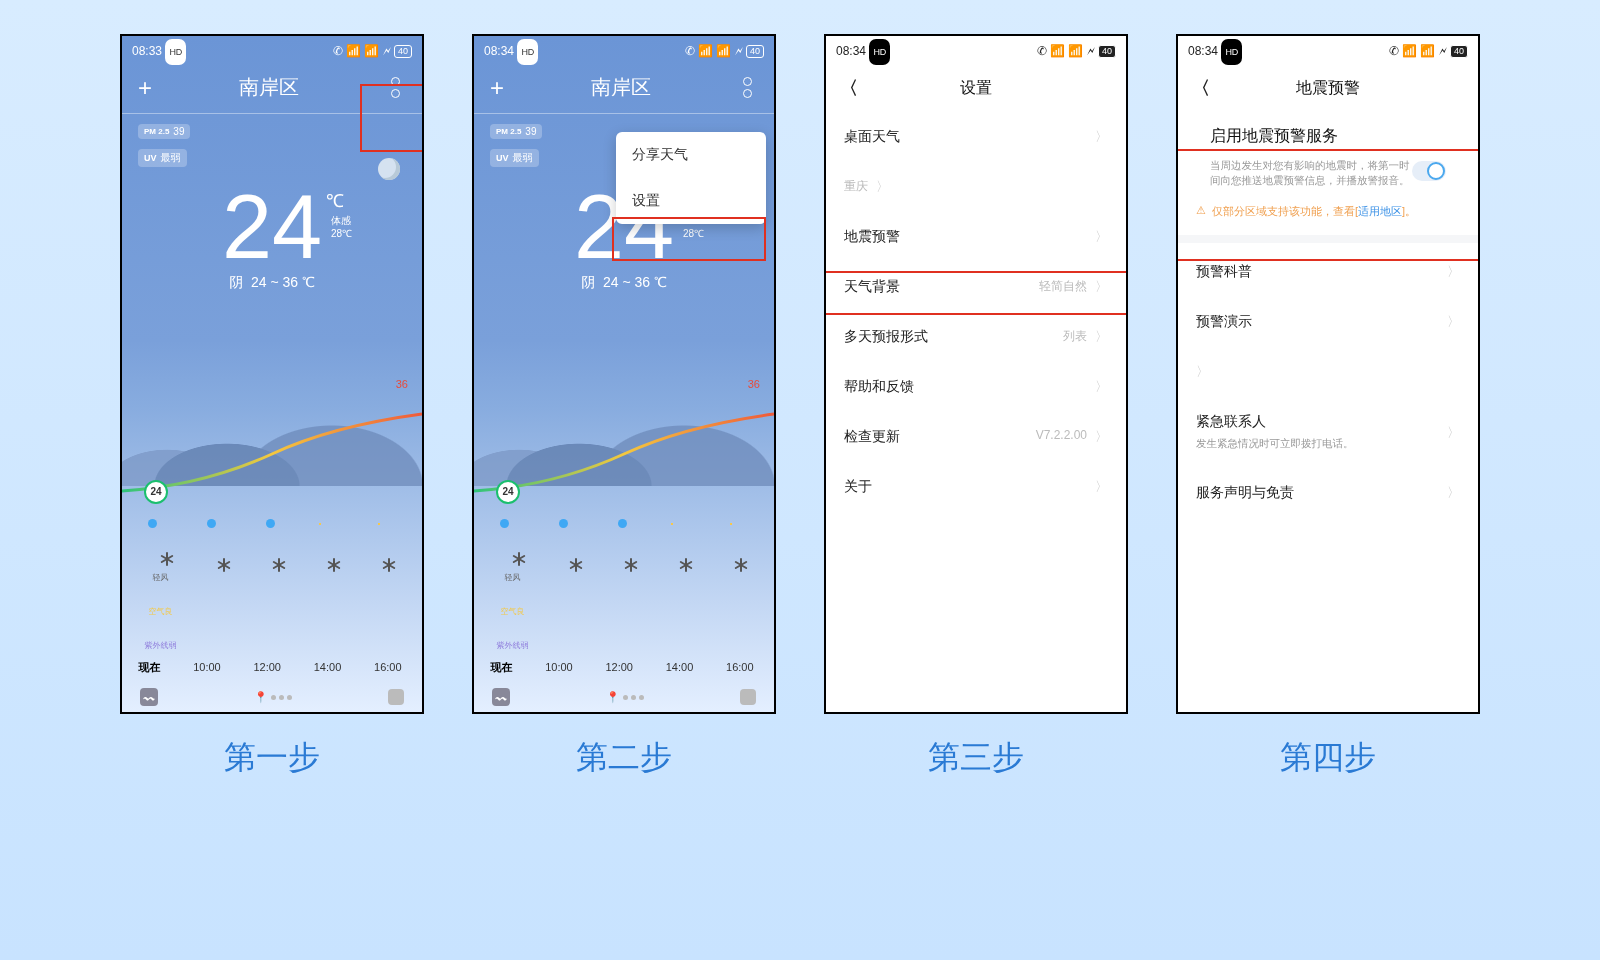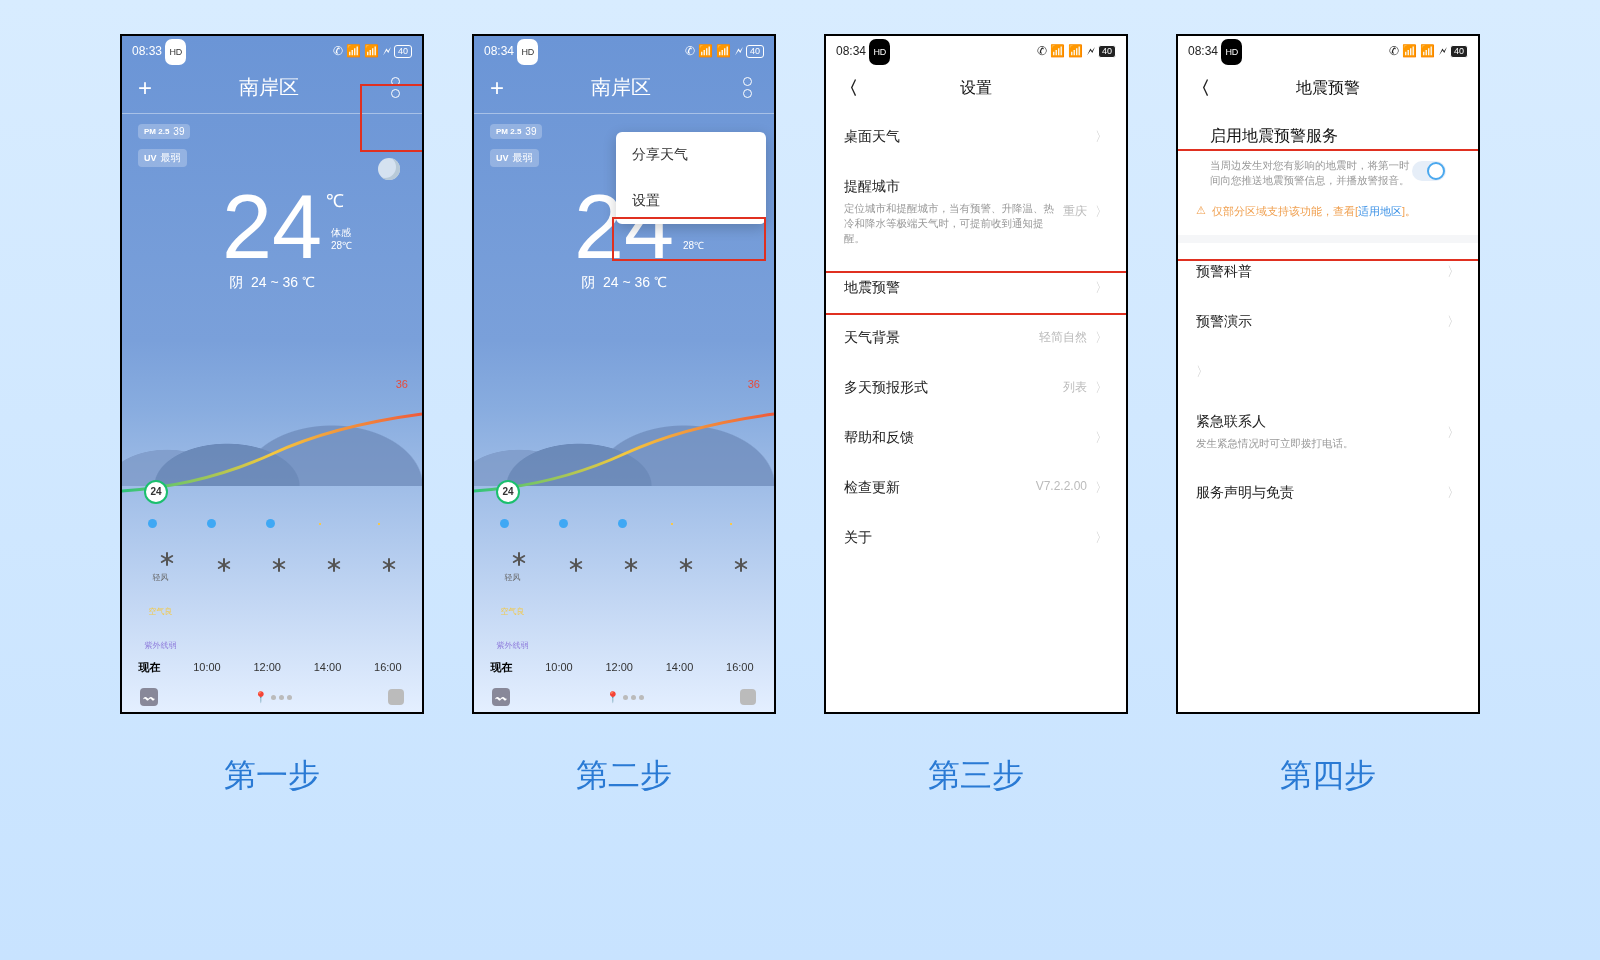--- a/index.html
+++ b/index.html
@@ -1,19 +1,19 @@
 <!DOCTYPE html>
 <html><head>
 <meta charset="utf-8">
 <style>
 html,body{margin:0;padding:0;width:1600px;height:960px;background:linear-gradient(#d8ecff,#c8e3ff);font-family:"PingFang SC","Microsoft YaHei",sans-serif;overflow:hidden}
 .stage{display:flex;gap:48px;justify-content:center;padding:34px 26px 0}
 .col{display:flex;flex-direction:column;align-items:center}
 .phone{width:300px;height:676px;border:2px solid #000;position:relative;overflow:hidden;background:#fff}
-.caption{margin-top:40px;font-size:32px;color:#2a7ad4;font-weight:500}
+.caption{margin-top:22px;font-size:32px;color:#2a7ad4;font-weight:500}
 
 
 .sbar{height:22px;display:flex;align-items:center;justify-content:space-between;padding:4px 10px 0;font-size:12px;color:#fff}
 .sbar.dark{color:#222}
 .sbar .r{display:flex;gap:3px;align-items:center}
 .batt{font-size:9px;border:1px solid currentColor;border-radius:3px;padding:0 3px;line-height:11px}
 .pill{background:#000;color:#fff;border-radius:7px;font-size:9px;padding:8px 4px;line-height:12px}
 .sbar.white .pill{background:#fff;color:#333}
 
 
@@ -27,21 +27,21 @@
 .plus{color:#fff;font-size:24px;line-height:1}
 .loc{color:#fff;font-size:20px;font-weight:500}
 .dots{width:20px;display:flex;flex-direction:column;align-items:center;gap:3px}
 .dots i{width:7px;height:7px;border:1.5px solid #fff;border-radius:50%;display:block}
 .badges{display:flex;gap:8px;padding:10px 16px}
 .bdg{background:rgba(255,255,255,.25);border-radius:4px;padding:2px 6px;font-size:10px;color:#fff;display:flex;gap:4px;align-items:center}
 .moon{position:absolute;right:22px;top:122px;width:22px;height:22px;border-radius:50%;background:#d5e2f0;box-shadow:inset -4px -2px 0 0 #b8cad8}
 .temp{color:#fff;text-align:center;margin:10px auto 0;position:relative;width:200px}
 .tbig{font-size:90px;font-weight:300;line-height:.9;display:inline-block;position:relative}
 .tunit{position:absolute;top:6px;font-size:18px;left:100%;margin-left:4px}
-.tside{position:absolute;right:-30px;bottom:16px;font-size:10px;text-align:left;line-height:1.3}
+.tside{position:absolute;right:-30px;bottom:28px;font-size:10px;text-align:left;line-height:1.3}
 .tline{color:#fff;font-size:14px;margin-top:6px}
 .curve{position:absolute;left:0;right:0;top:360px;height:120px}
 .redlab{position:absolute;right:14px;top:-18px;color:#e74c3c;font-size:11px}
 .greenball{position:absolute;left:22px;bottom:12px;width:20px;height:20px;background:#fff;border:2.5px solid #1bbf6e;border-radius:50%;text-align:center;font-size:10px;line-height:20px;color:#333;font-weight:600}
 .grid{position:absolute;bottom:30px;left:0;right:4px;background:rgba(255,255,255,.0)}
 .grow{display:flex;justify-content:space-around;align-items:center;height:34px;font-size:11px;color:#555}
 .grow.h{height:30px}
 .ic{width:18px;height:18px;display:inline-block}
 .cld{width:16px;height:11px;background:#3fa8f4;border-radius:10px;position:relative}
 .cld::before{content:"";position:absolute;top:-5px;left:5px;width:9px;height:9px;background:#3fa8f4;border-radius:50%}
@@ -301,24 +301,20 @@
     </div>
     <div class="phead">
             <span class="back">〈</span>
             <span class="ptitle">设置</span>
           </div>
     <div class="row">
             <span>桌面天气</span>
             <span class="chev">〉</span>
           </div>
     <div class="row">
-            <span style="flex:1">
-              <div>提醒城市</div>
-              <div class="sub">定位城市和提醒城市，当有预警、升降温、热冷和降水等极端天气时，可提前收到通知提醒。</div>
-            </span>
             <span class="tail">
               <span>重庆</span>
               <span class="chev">〉</span>
             </span>
           </div>
     <div class="row">
             <span>地震预警</span>
             <span class="chev">〉</span>
           </div>
     <div class="row">

